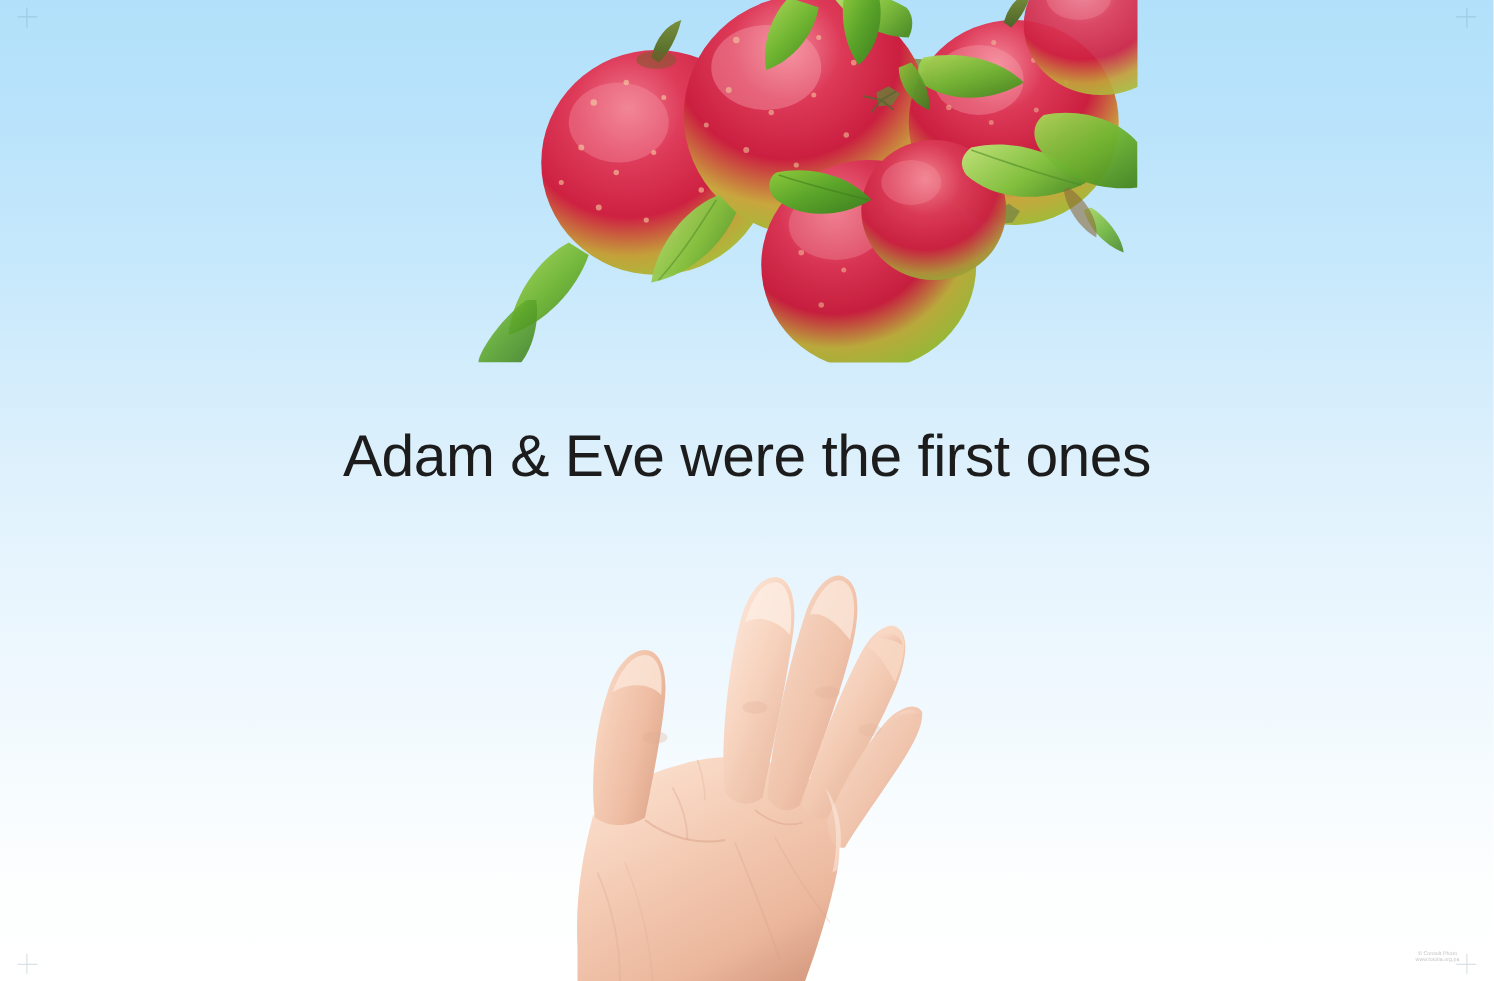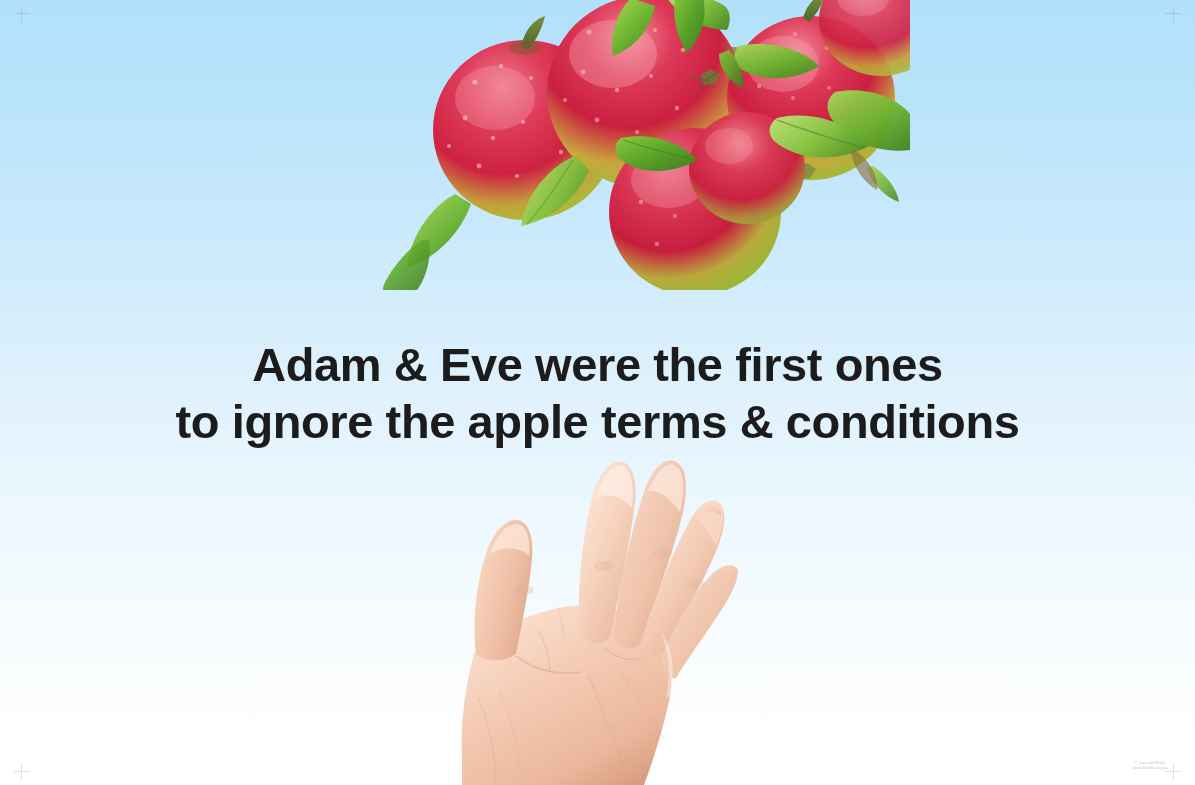--- a/index.html
+++ b/index.html
@@ -65,21 +65,21 @@
 
   
   .headline {
     position: absolute;
     left: 0;
     right: 0;
     top: 336px;
     text-align: center;
     color: #1c1c1c;
     font-size: 47px;
-    font-weight: bold;
+    font-weight: normal;
     line-height: 57px;
     letter-spacing: -0.4px;
     white-space: nowrap;
   }
   .headline .line { display: block; }
 
   
   .hand {
     position: absolute;
     left: 438px;
@@ -274,21 +274,20 @@
       <path d="M250 166 C224 176 200 206 196 236 C226 230 252 208 264 180 Z" fill="url(#lf3)" opacity="0.95"></path>
       <path d="M248 170 C234 192 220 214 202 234" stroke="#4A8A24" stroke-width="1.3" fill="none" opacity="0.5"></path>
       <path d="M404 60 C414 72 420 86 418 98 C404 92 394 78 394 64 Z" fill="url(#lf1)" opacity="0.9"></path>
       <path d="M548 176 C560 184 572 198 574 212 C558 206 546 192 542 178 Z" fill="url(#lf2)" opacity="0.85"></path>
       <path d="M530 160 C544 170 554 186 552 200 C538 192 528 176 526 162 Z" fill="#8B6B3A" opacity="0.6"></path>
     </svg>
   </div>
 
   <div class="headline">
     <span class="line">Adam &amp; Eve were the first ones</span>
-    <span class="line">to ignore the apple terms &amp; conditions</span>
   </div>
 
   <div class="hand">
     <svg viewBox="0 0 300 327" xmlns="http://www.w3.org/2000/svg">
       <defs>
         <linearGradient id="sk1" x1="0%" y1="0%" x2="100%" y2="60%">
           <stop offset="0%" stop-color="#FBE3D4"></stop>
           <stop offset="35%" stop-color="#F5CDB6"></stop>
           <stop offset="72%" stop-color="#EEBCA2"></stop>
           <stop offset="100%" stop-color="#DFA98F"></stop>

